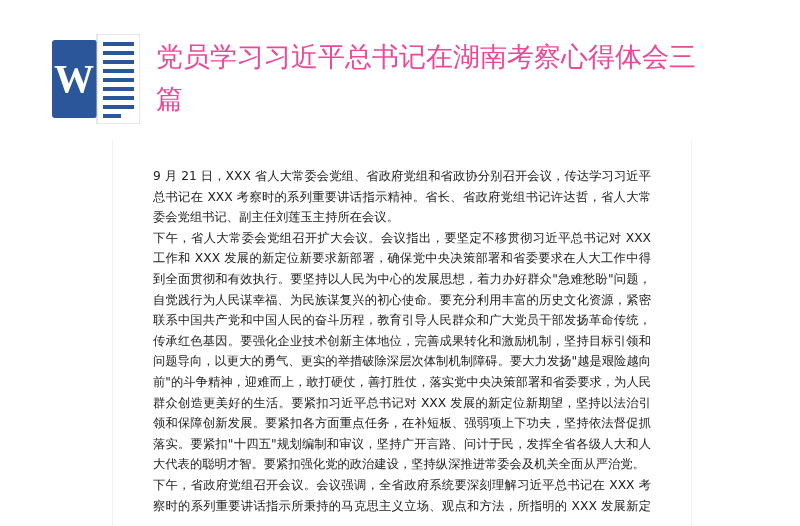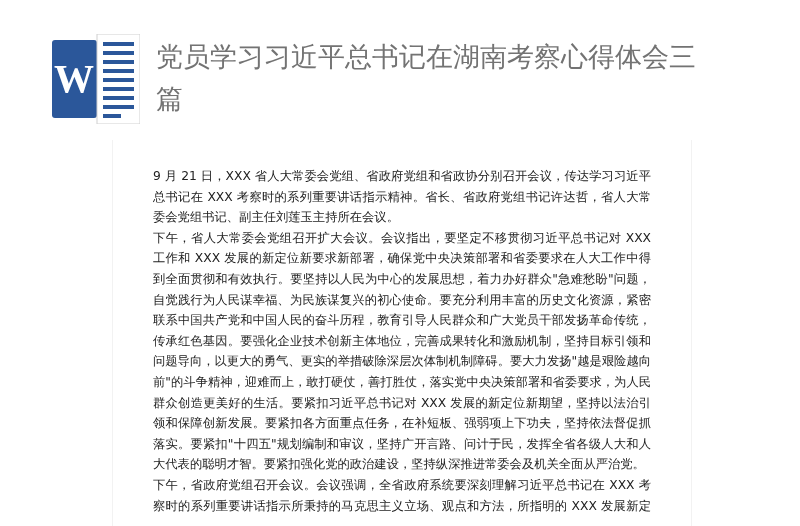--- a/index.html
+++ b/index.html
@@ -40,21 +40,21 @@
     position: relative;
   }
   .doc-icon svg {
     display: block;
   }
   .title {
     margin-left: 16px;
     margin-right: 40px;
     font-size: 27px;
     line-height: 42px;
-    color: #737373;
+    color: #ec4899;
     font-family: "DejaVu Sans", sans-serif;
     font-weight: normal;
     letter-spacing: 0px;
     max-width: 560px;
     padding-top: 6px;
   }
   
   .sheet {
     position: absolute;
     left: 113px;

